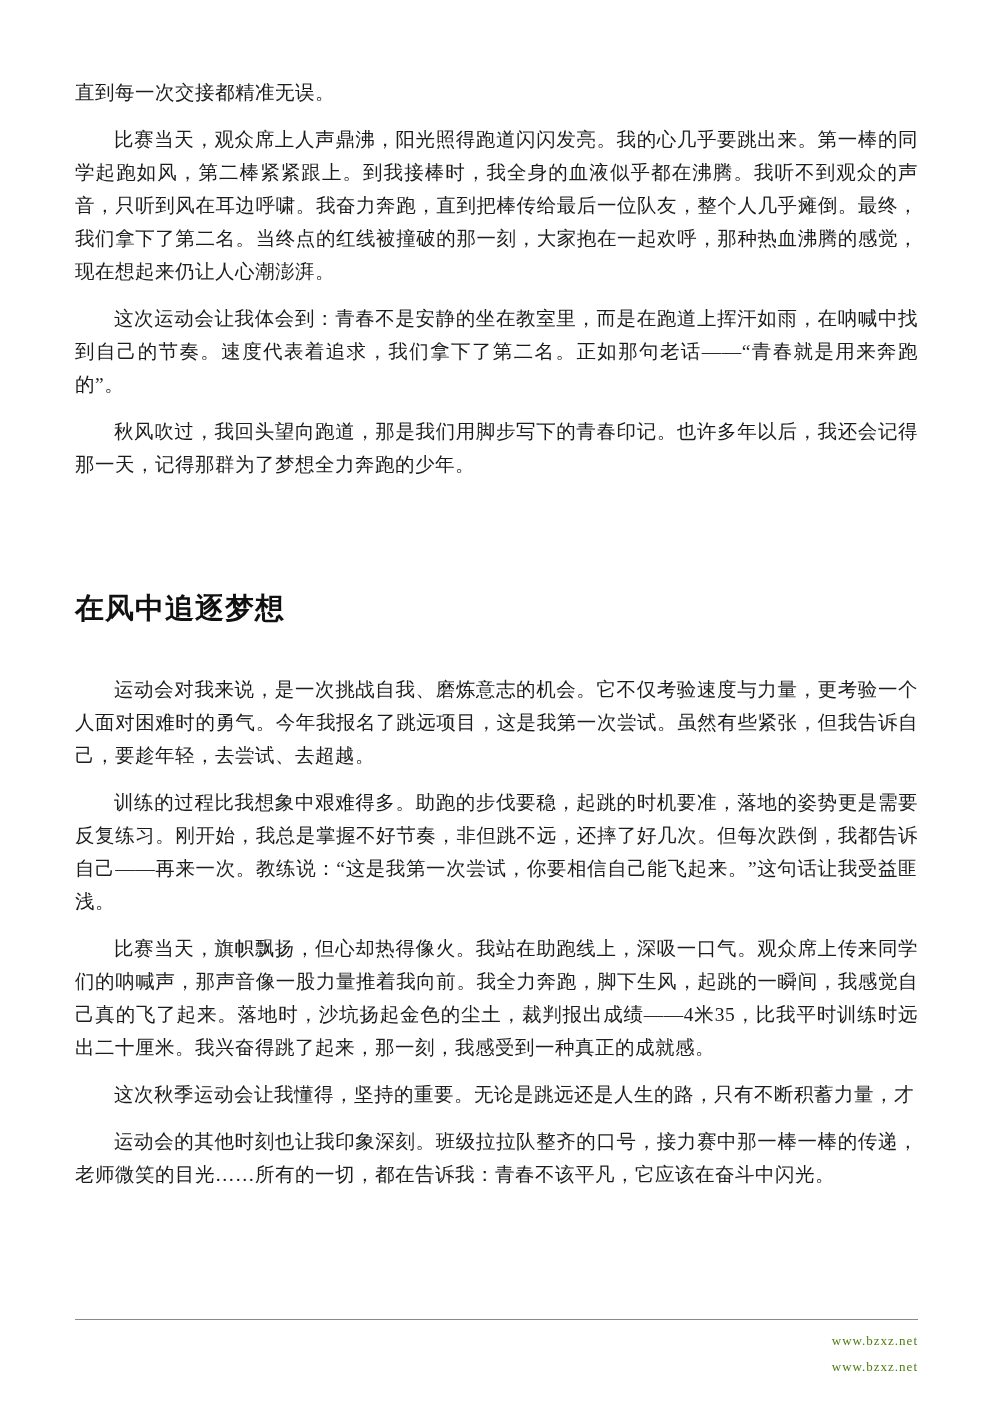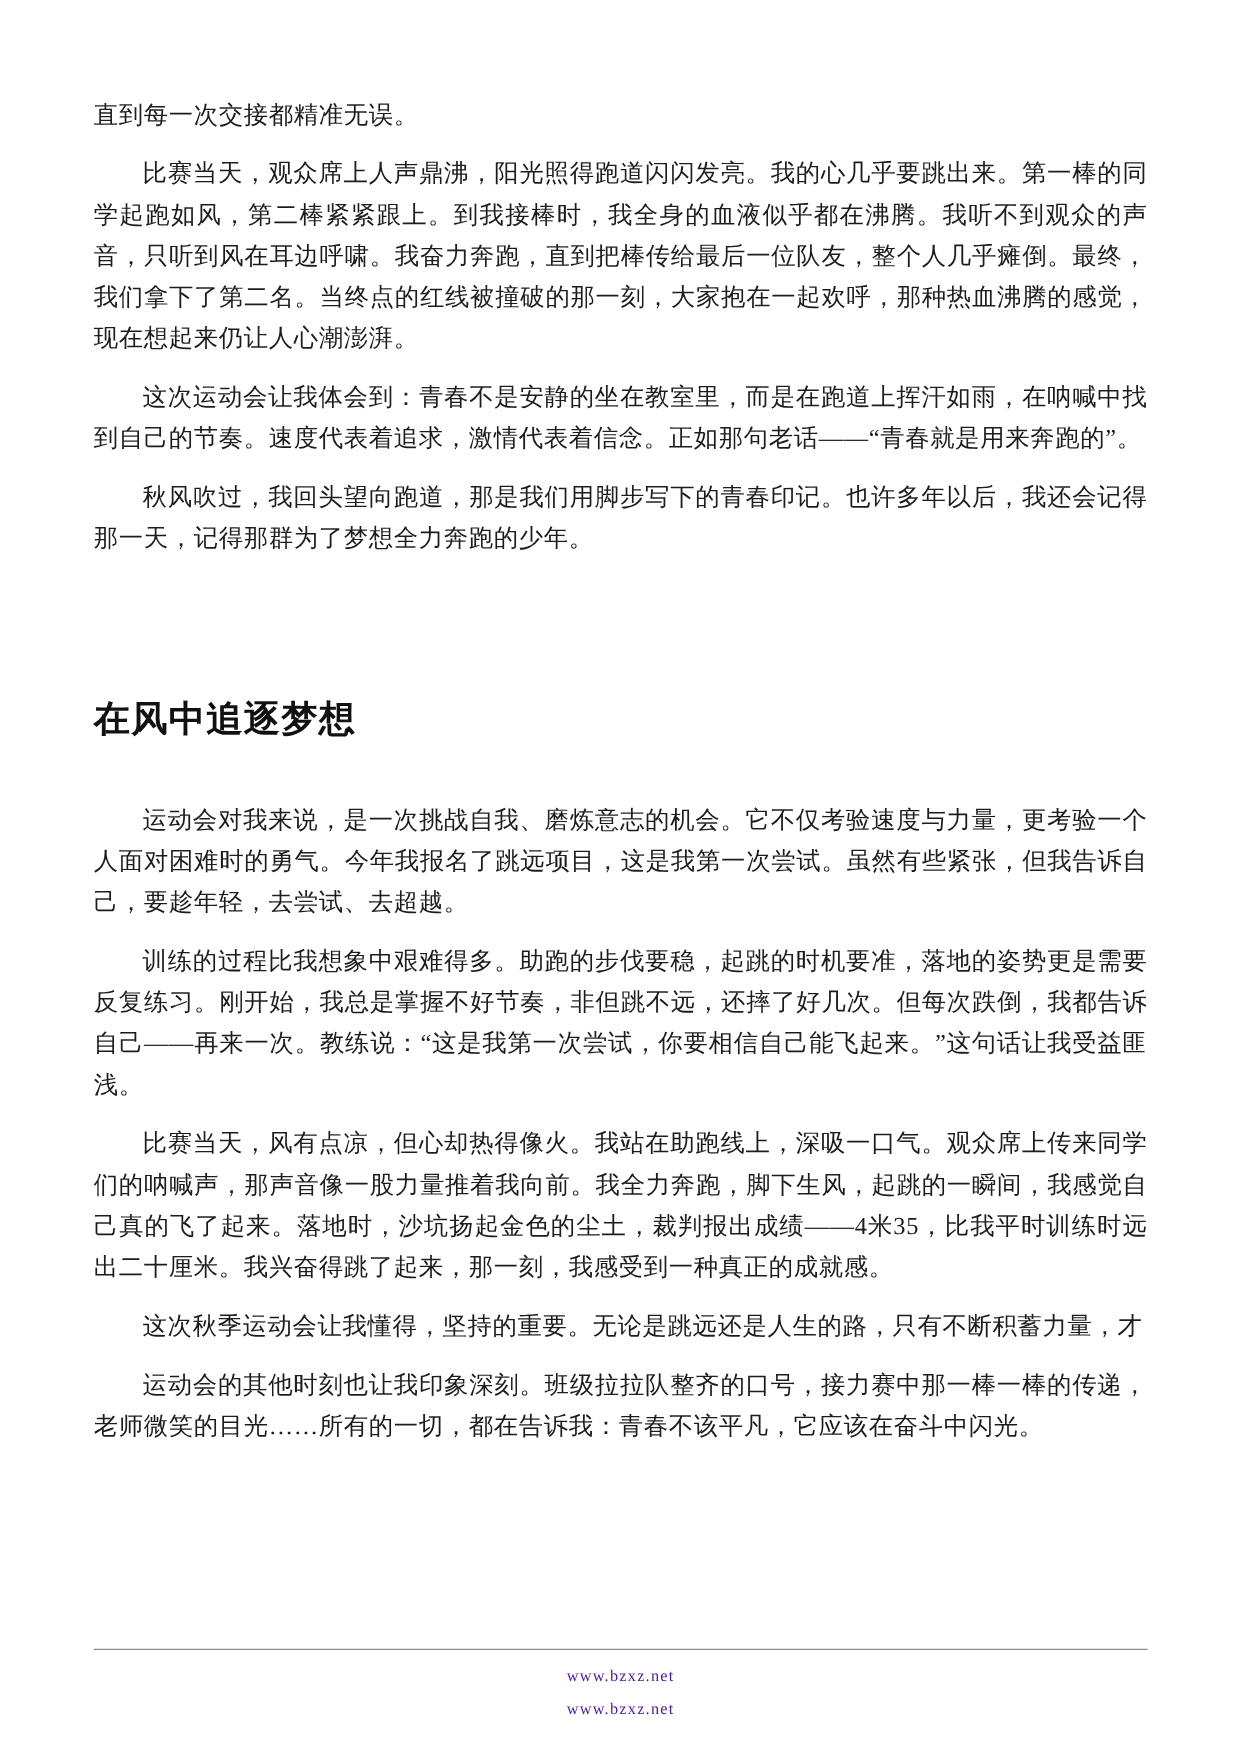--- a/index.html
+++ b/index.html
@@ -47,44 +47,44 @@
     right: 75px;
     bottom: 24px;
   }
   .footer-rule {
     border: none;
     border-top: 1px solid #8a8a8a;
     margin: 0 0 8px 0;
     height: 0;
   }
   .watermark {
-    text-align: center;
+    text-align: right;
     font-size: 13px;
-    color: #4c1d95;
+    color: #4d7c0f;
     letter-spacing: 1px;
     line-height: 26px;
     font-family: "Liberation Serif", "DejaVu Serif", serif;
   }
 </style>
 </head>
 <body>
 
 <div class="page">
   <main class="content">
 
     <p class="para">直到每一次交接都精准无误。</p>
     <p class="para indent">比赛当天，观众席上人声鼎沸，阳光照得跑道闪闪发亮。我的心几乎要跳出来。第一棒的同学起跑如风，第二棒紧紧跟上。到我接棒时，我全身的血液似乎都在沸腾。我听不到观众的声音，只听到风在耳边呼啸。我奋力奔跑，直到把棒传给最后一位队友，整个人几乎瘫倒。最终，我们拿下了第二名。当终点的红线被撞破的那一刻，大家抱在一起欢呼，那种热血沸腾的感觉，现在想起来仍让人心潮澎湃。</p>
-    <p class="para indent">这次运动会让我体会到：青春不是安静的坐在教室里，而是在跑道上挥汗如雨，在呐喊中找到自己的节奏。速度代表着追求，激情代表着信念。正如那句老话——“青春就是用来奔跑的”。</p>
+    <p class="para indent">这次运动会让我体会到：青春不是安静的坐在教室里，而是在跑道上挥汗如雨，在呐喊中找到自己的节奏。速度代表着追求，我们拿下了第二名。正如那句老话——“青春就是用来奔跑的”。</p>
     <p class="para indent">秋风吹过，我回头望向跑道，那是我们用脚步写下的青春印记。也许多年以后，我还会记得那一天，记得那群为了梦想全力奔跑的少年。</p>
 
     <h1 class="essay-title">在风中追逐梦想</h1>
 
     <p class="para indent">运动会对我来说，是一次挑战自我、磨炼意志的机会。它不仅考验速度与力量，更考验一个人面对困难时的勇气。今年我报名了跳远项目，这是我第一次尝试。虽然有些紧张，但我告诉自己，要趁年轻，去尝试、去超越。</p>
     <p class="para indent">训练的过程比我想象中艰难得多。助跑的步伐要稳，起跳的时机要准，落地的姿势更是需要反复练习。刚开始，我总是掌握不好节奏，非但跳不远，还摔了好几次。但每次跌倒，我都告诉自己——再来一次。教练说：“这是我第一次尝试，你要相信自己能飞起来。”这句话让我受益匪浅。</p>
-    <p class="para indent">比赛当天，风有点凉，但心却热得像火。我站在助跑线上，深吸一口气。观众席上传来同学们的呐喊声，那声音像一股力量推着我向前。我全力奔跑，脚下生风，起跳的一瞬间，我感觉自己真的飞了起来。落地时，沙坑扬起金色的尘土，裁判报出成绩——4米35，比我平时训练时远出二十厘米。我兴奋得跳了起来，那一刻，我感受到一种真正的成就感。</p>
+    <p class="para indent">比赛当天，旗帜飘扬，但心却热得像火。我站在助跑线上，深吸一口气。观众席上传来同学们的呐喊声，那声音像一股力量推着我向前。我全力奔跑，脚下生风，起跳的一瞬间，我感觉自己真的飞了起来。落地时，沙坑扬起金色的尘土，裁判报出成绩——4米35，比我平时训练时远出二十厘米。我兴奋得跳了起来，那一刻，我感受到一种真正的成就感。</p>
     <p class="para indent">这次秋季运动会让我懂得，坚持的重要。无论是跳远还是人生的路，只有不断积蓄力量，才</p>
     <p class="para indent">运动会的其他时刻也让我印象深刻。班级拉拉队整齐的口号，接力赛中那一棒一棒的传递，老师微笑的目光……所有的一切，都在告诉我：青春不该平凡，它应该在奋斗中闪光。</p>
 
   </main>
 
   <footer class="footer">
     <hr class="footer-rule">
     <div class="watermark">www.bzxz.net</div>
     <div class="watermark">www.bzxz.net</div>
   </footer>

